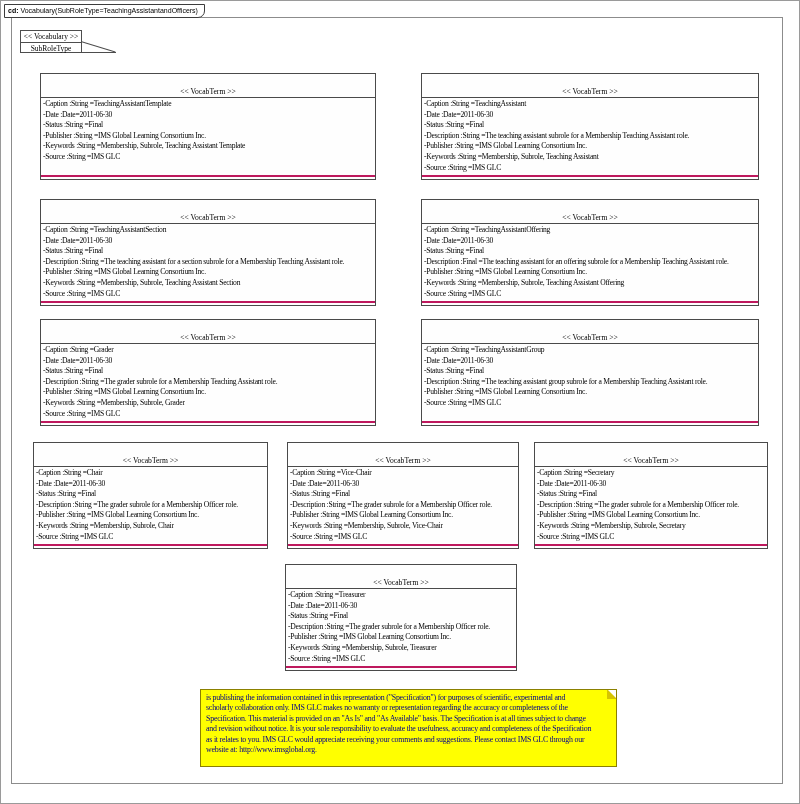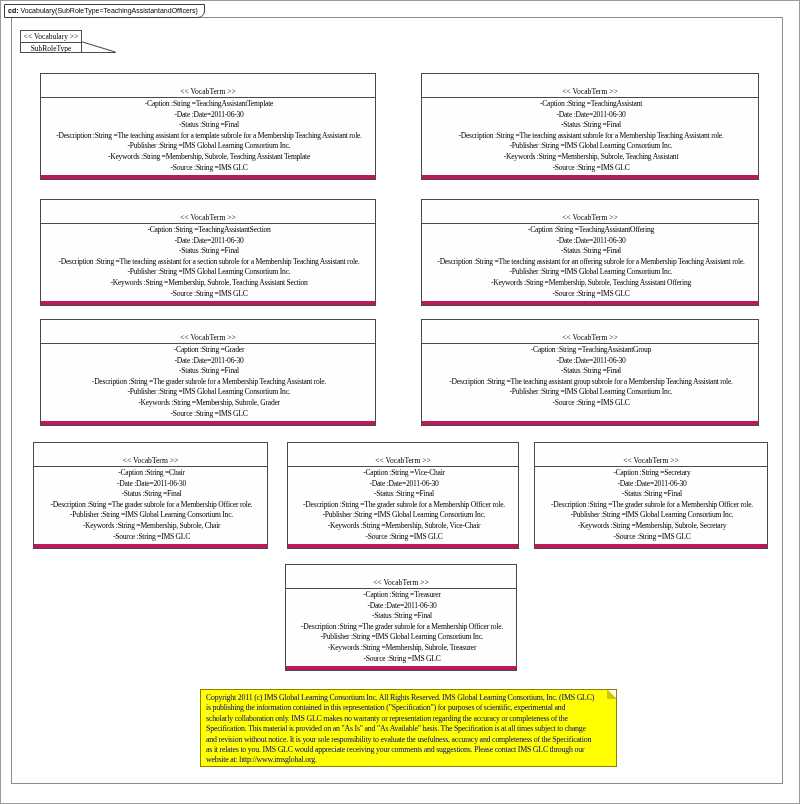--- a/index.html
+++ b/index.html
@@ -33,23 +33,23 @@
     transform:rotate(17deg);transform-origin:left top;}
   
   .term-box{
     position:absolute;background:#fefefe;border:1px solid #4a4a4a;
     box-sizing:border-box;overflow:hidden;
   }
   .term-head{height:23px;border-bottom:1px solid #4a4a4a;text-align:center;overflow:hidden;}
   .stereo{font-size:7.6px;line-height:10px;margin-top:13px;}
   .tname{font-size:8.4px;line-height:11px;font-weight:bold;font-style:italic;}
   .term-attrs{
-    height:76px;border-bottom:6px solid #be185d;overflow:hidden;
+    height:76px;border-bottom:2px solid #be185d;overflow:hidden;
     padding:1px 0 0 2px;font-size:7.6px;line-height:10.6px;
-    letter-spacing:-0.25px;white-space:nowrap;text-align:center;
+    letter-spacing:-0.25px;white-space:nowrap;
   }
   .term-ops{height:6px;}
   
   .note{
     position:absolute;left:199px;top:688px;width:417px;height:78px;
     background:#ffff00;border:1px solid #8b8000;box-sizing:border-box;
     color:#00008b;font-size:7.9px;line-height:10.4px;
     padding:3px 0 0 5px;letter-spacing:-0.22px;white-space:nowrap;overflow:hidden;
   }
   .note-fold{
@@ -78,21 +78,20 @@
 
   <div class="term-box" style="left:39px;top:72px;width:336px;height:107px">
     <div class="term-head">
       <div class="stereo">&lt;&lt; VocabTerm &gt;&gt;</div>
       <div class="tname">TeachingAssistantTemplate</div>
     </div>
     <div class="term-attrs">
       <div>-Caption :String =TeachingAssistantTemplate</div>
       <div>-Date :Date=2011-06-30</div>
       <div>-Status :String =Final</div>
-      <div>-Description :String =The teaching assistant for a template subrole for a Membership Teaching Assistant role.</div>
       <div>-Publisher :String =IMS Global Learning Consortium Inc.</div>
       <div>-Keywords :String =Membership, Subrole, Teaching Assistant Template</div>
       <div>-Source :String =IMS GLC</div>
     </div>
     <div class="term-ops"></div>
   </div>
 
   <div class="term-box" style="left:420px;top:72px;width:338px;height:107px">
     <div class="term-head">
       <div class="stereo">&lt;&lt; VocabTerm &gt;&gt;</div>
@@ -128,21 +127,21 @@
 
   <div class="term-box" style="left:420px;top:198px;width:338px;height:107px">
     <div class="term-head">
       <div class="stereo">&lt;&lt; VocabTerm &gt;&gt;</div>
       <div class="tname">TeachingAssistantOffering</div>
     </div>
     <div class="term-attrs">
       <div>-Caption :String =TeachingAssistantOffering</div>
       <div>-Date :Date=2011-06-30</div>
       <div>-Status :String =Final</div>
-      <div>-Description :String =The teaching assistant for an offering subrole for a Membership Teaching Assistant role.</div>
+      <div>-Description :Final =The teaching assistant for an offering subrole for a Membership Teaching Assistant role.</div>
       <div>-Publisher :String =IMS Global Learning Consortium Inc.</div>
       <div>-Keywords :String =Membership, Subrole, Teaching Assistant Offering</div>
       <div>-Source :String =IMS GLC</div>
     </div>
     <div class="term-ops"></div>
   </div>
 
   <div class="term-box" style="left:39px;top:318px;width:336px;height:107px">
     <div class="term-head">
       <div class="stereo">&lt;&lt; VocabTerm &gt;&gt;</div>
@@ -239,21 +238,20 @@
       <div>-Description :String =The grader subrole for a Membership Officer role.</div>
       <div>-Publisher :String =IMS Global Learning Consortium Inc.</div>
       <div>-Keywords :String =Membership, Subrole, Treasurer</div>
       <div>-Source :String =IMS GLC</div>
     </div>
     <div class="term-ops"></div>
   </div>
 
   <div class="note">
     <div class="note-fold"></div>
-    <div>Copyright 2011 (c) IMS Global Learning Consortium Inc.  All Rights Reserved.  IMS Global Learning Consortium, Inc. (IMS GLC)</div>
     <div>is publishing the information contained in this representation ("Specification") for purposes of scientific, experimental and</div>
     <div>scholarly collaboration only.  IMS GLC makes no warranty or representation regarding the accuracy or completeness of the</div>
     <div>Specification.  This material is provided on an "As Is" and "As Available" basis.  The Specification is at all times subject to change</div>
     <div>and revision without notice.  It is your sole responsibility to evaluate the usefulness, accuracy and completeness of the Specification</div>
     <div>as it relates to you.  IMS GLC would appreciate receiving your comments and suggestions.  Please contact IMS GLC through our</div>
     <div>website at: http://www.imsglobal.org.</div>
   </div>
 
 </div>
 

